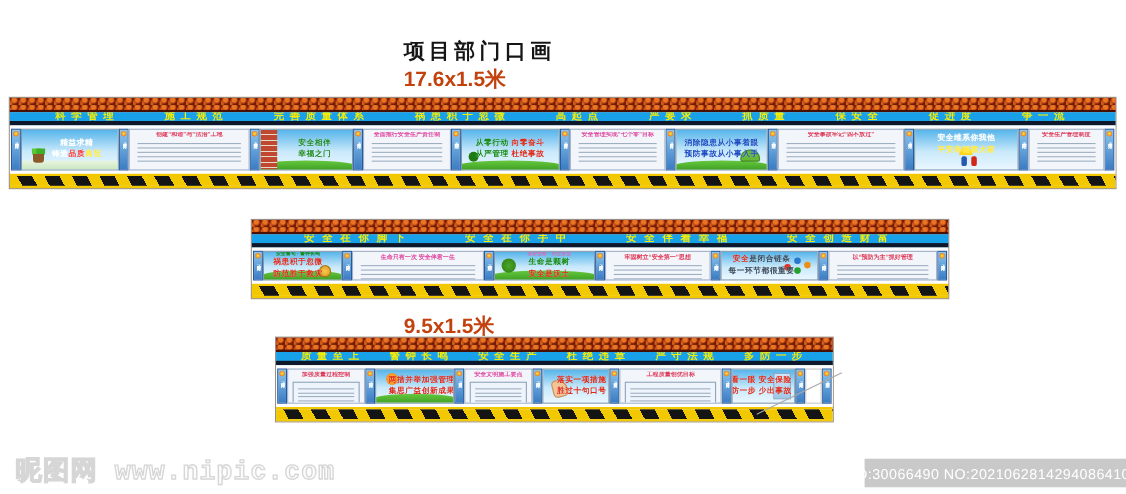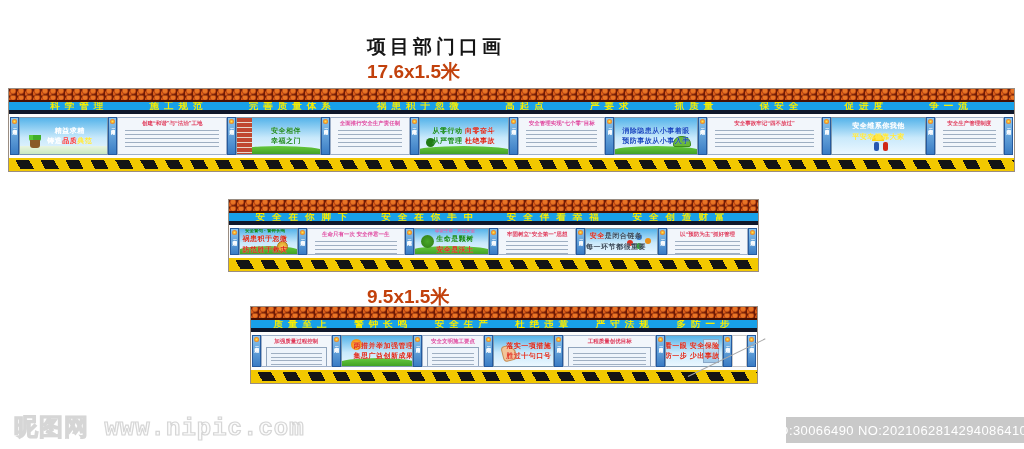--- a/index.html
+++ b/index.html
@@ -6,21 +6,21 @@
   .stage{position:relative;width:1024px;height:449px;background:#ffffff;overflow:hidden;}
 
   .page-title{position:absolute;left:367px;top:34px;font-size:19px;font-weight:bold;color:#151515;letter-spacing:4px;white-space:nowrap;}
   .size-label{position:absolute;font-size:19px;font-weight:bold;color:#c2410c;white-space:nowrap;}
   #lb0{left:367px;top:59px;}
   #lb1{left:410px;top:177px;}
   #lb2{left:367px;top:284px;}
 
   .banner{position:absolute;background:#ffffff;border:1px solid #9a8d82;box-sizing:border-box;}
   .b1{left:8px;top:88px;width:1007px;}
-  .b2{left:228px;top:199px;width:531px;}
+  .b2{left:228px;top:199px;width:635px;}
   .b3{left:250px;top:306px;width:508px;}
 
   
   .roof{height:13px;background-color:#6e1c06;border-bottom:2px solid #471002;box-sizing:border-box;
     background-image:
       radial-gradient(circle at 4px 2px,#e87424 2px,#b84212 2.8px,rgba(0,0,0,0) 3.6px),
       radial-gradient(circle at 0px 5px,#d85e1a 2px,rgba(0,0,0,0) 3.2px);
     background-size:8px 6.5px;}
 
   

